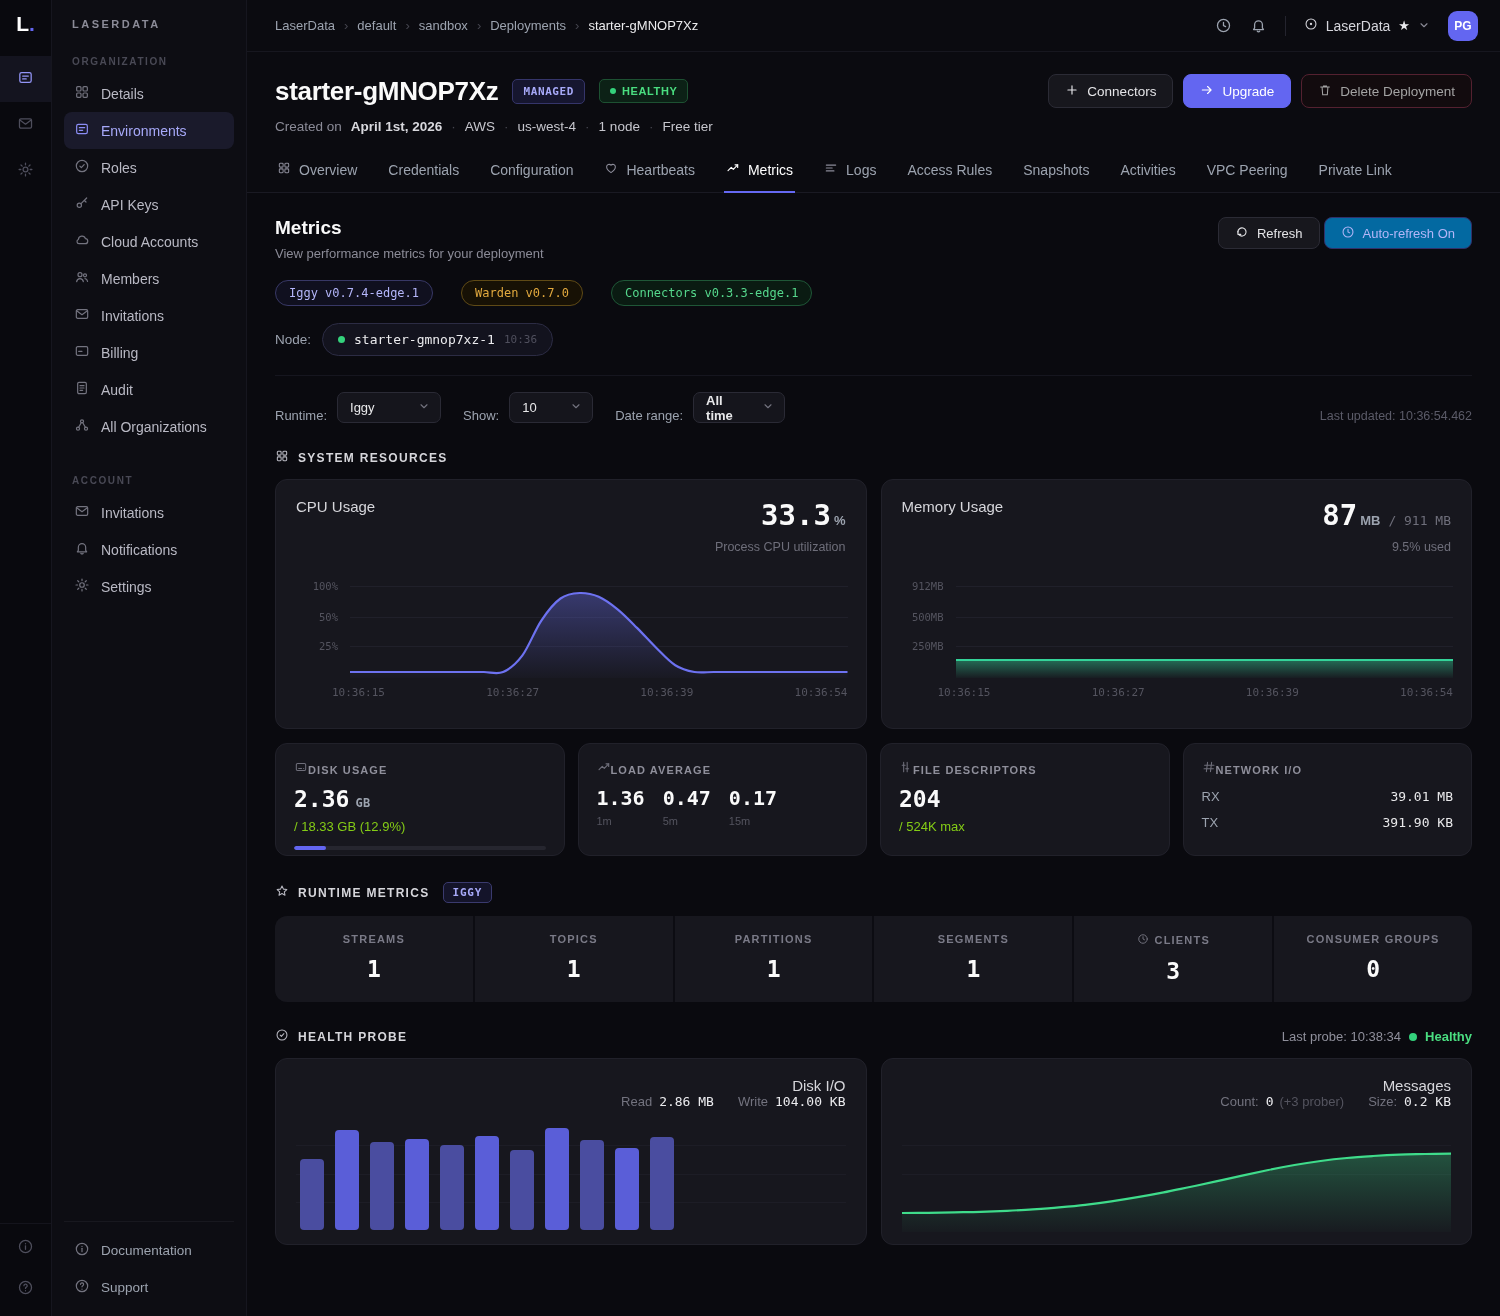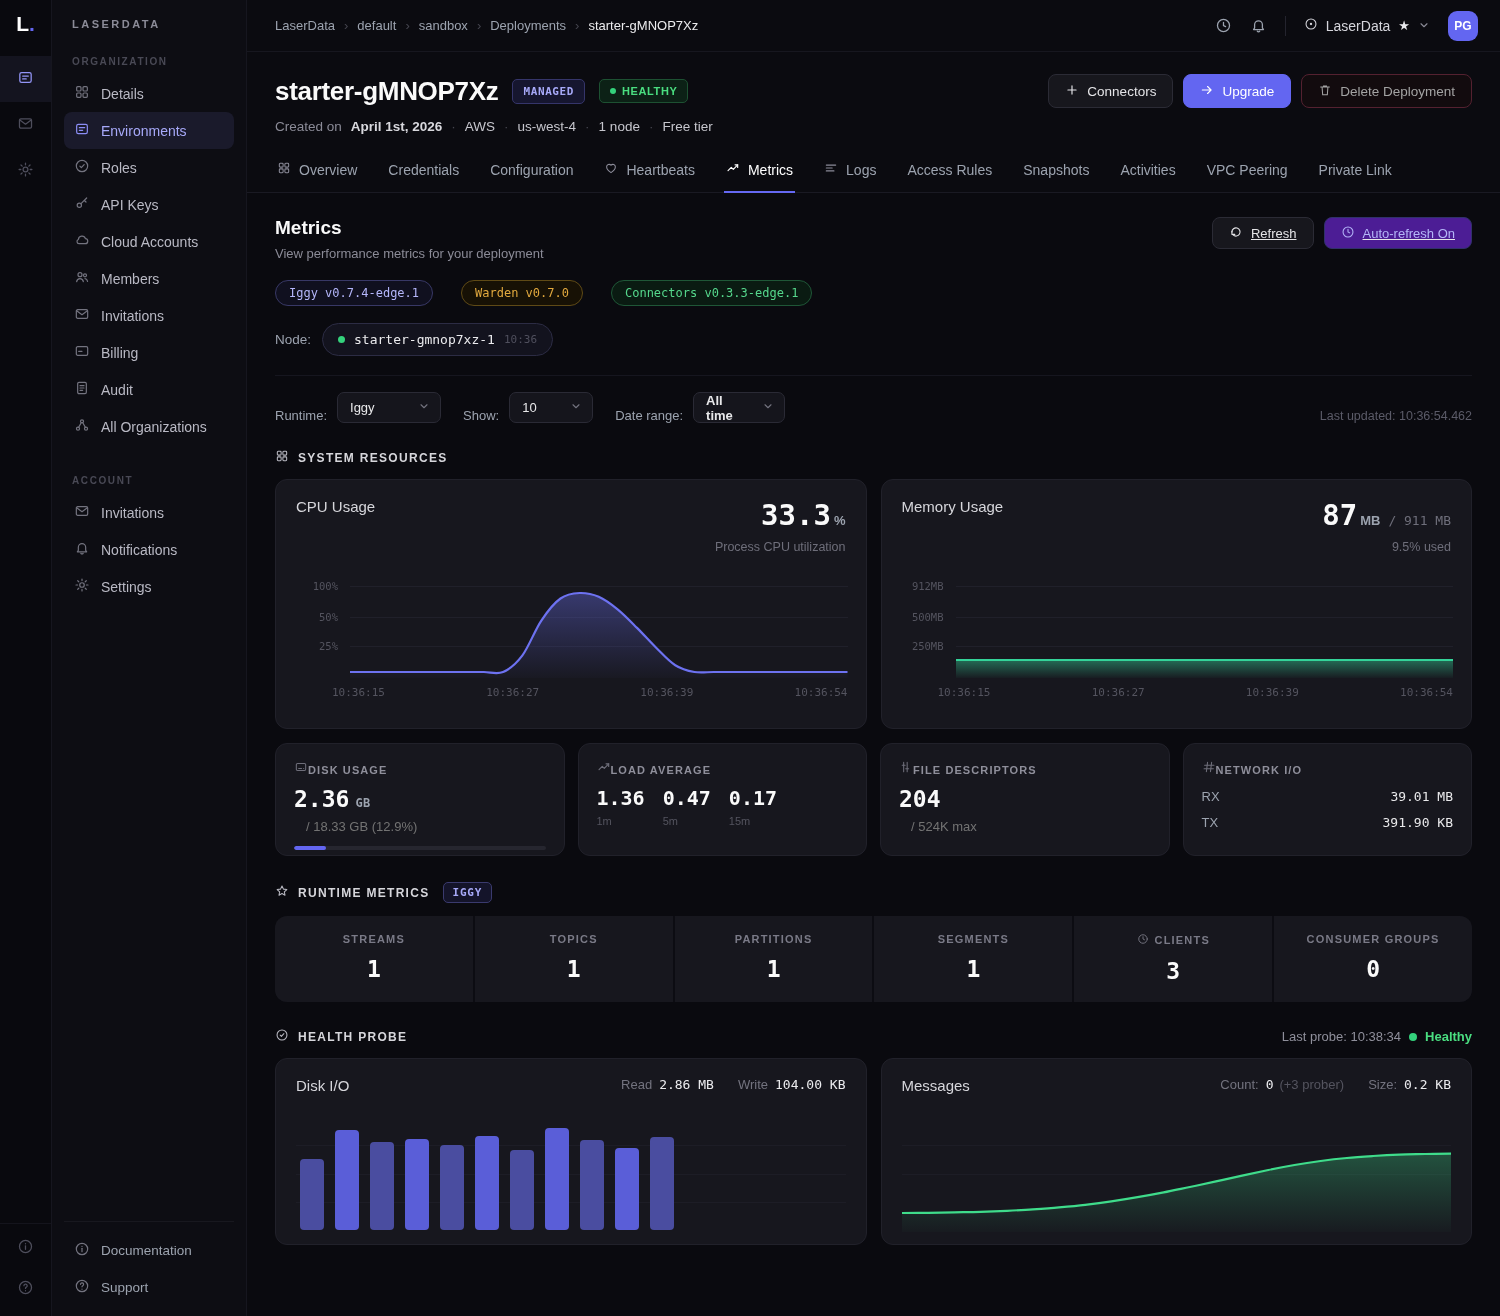--- a/index.html
+++ b/index.html
@@ -61,40 +61,40 @@
   .badge-healthy { font-size:11px; font-weight:700; letter-spacing:0.6px; display:inline-flex; align-items:center; gap:6px;
                    color:#4ade80; background:#0c2116; border:1px solid #1d5132; border-radius:5px; padding:5px 10px; }
   .dot { width:6px; height:6px; border-radius:50%; flex:none; }
   .dot-green { background:#34d27c; }
   .actions { margin-left:auto; display:flex; gap:10px; }
   .btn { height:34px; padding:0 16px; border-radius:8px; font-size:13.5px; font-family:inherit;
          display:inline-flex; align-items:center; gap:8px; cursor:pointer; }
   .btn-dark { background:#17171d; border:1px solid #2b2b35; color:#e4e4e7; }
   .btn-primary { background:#6366f1; border:1px solid #6366f1; color:#fff; }
   .btn-danger { background:#120b0e; border:1px solid #542130; color:#a3a3a3; }
-  .btn-ghost-purple { background:#4c1d95; border:1px solid #31316a; color:#b4b6f8; }
+  .btn-ghost-purple { background:#0369a1; border:1px solid #31316a; color:#b4b6f8; }
   .meta { margin-top:11px; font-size:13.5px; color:#8b8b97; display:flex; align-items:center; gap:9px; }
   .meta b { color:#d8d8dd; font-weight:600; }
   .meta .m { color:#c6c6cd; }
   .meta .sep { color:#45454f; }
 
   
   .tabs { display:flex; gap:27px; padding:0 28px; margin-top:16px; border-bottom:1px solid #1a1a23; }
   .tab { padding:11px 2px 13px; font-size:14px; color:#9ca3af; display:flex; align-items:center; gap:8px;
          border-bottom:2px solid transparent; margin-bottom:-1px; cursor:pointer; white-space:nowrap; }
   .tab .ic14 { color:#8b8b98; }
   .tab.active { color:#fff; border-color:#6568f2; }
   .tab.active .ic14 { color:#fff; }
 
   
   .content { flex:1; padding:24px 28px 30px; background:#0a0a0f; overflow:hidden; }
   .metrics-head { display:flex; align-items:flex-start; }
   .metrics-head h2 { font-size:19px; font-weight:700; color:#fafafa; }
   .metrics-sub { font-size:13px; color:#8b8b97; margin-top:7px; }
-  .mh-actions { margin-left:auto; display:flex; gap:10px;text-decoration:underline; }
+  .mh-actions { margin-left:auto; display:flex; gap:4px; }
   .btn.sm { height:32px; font-size:13px; }
 
   .vbadges { margin-top:19px; display:flex; gap:28px; }
   .vbadge { font-family:"DejaVu Sans Mono",monospace; font-size:12px; padding:5px 13px; border-radius:20px; border:1px solid; }
   .vb-purple { color:#b4b6fa; border-color:#383866; background:#10101f; }
   .vb-amber  { color:#e2a93e; border-color:#5f4a16; background:#171105; }
   .vb-green  { color:#55d78c; border-color:#1f5737; background:#0a1b12; }
 
   .node-row { margin-top:17px; display:flex; align-items:center; gap:11px; font-size:13.5px; color:#9ca3af; }
   .node-pill { display:inline-flex; align-items:center; gap:9px; background:#13131e; border:1px solid #2c2c44;
@@ -135,21 +135,21 @@
   .xlabs { position:absolute; left:36px; right:0; top:106px; display:flex; justify-content:space-between;
            font-family:"DejaVu Sans Mono",monospace; font-size:11px; color:#54545f; }
 
   .stats-row { display:grid; grid-template-columns:repeat(4,1fr); gap:13px; margin-top:14px; }
   .stat-card { background:#17171e; border:1px solid #21212a; border-radius:12px; padding:16px 18px; height:113px; }
   .stat-head { display:flex; align-items:flex-end; font-size:11px; font-weight:700;
                letter-spacing:1.1px; color:#8f8f9b; }
   .stat-head .ic14 { color:#6e6e7a; }
   .stat-val { margin-top:10px; font-family:"DejaVu Sans Mono",monospace; font-size:23px; font-weight:700; color:#fafafa; }
   .stat-unit { font-size:12px; font-weight:700; color:#9ca3af; letter-spacing:0.5px; margin-left:6px; }
-  .stat-sub { font-size:13px; color:#737373; margin-top:7px;margin-left:12px; }
+  .stat-sub { font-size:13px; color:#84cc16; margin-top:7px; }
   .progress { margin-top:12px; height:4px; border-radius:2px; background:#26262f; overflow:hidden; }
   .progress i { display:block; height:100%; background:#6366f1; border-radius:2px; }
   .load-grid { display:grid; grid-template-columns:repeat(3,max-content); column-gap:18px; row-gap:5px; margin-top:10px; }
   .load-v { font-family:"DejaVu Sans Mono",monospace; font-size:20px; font-weight:700; color:#fafafa; }
   .load-p { font-size:11px; color:#54545f; }
   .net-row { display:flex; justify-content:space-between; font-size:13px; margin-top:11px; }
   .net-row .lbl { color:#9ca3af; }
   .net-row .val { font-family:"DejaVu Sans Mono",monospace; color:#e8e8ea; }
 
   .rt-badge { font-family:"DejaVu Sans Mono",monospace; font-size:11px; font-weight:700; letter-spacing:0.8px;
@@ -161,21 +161,21 @@
               display:flex; align-items:center; justify-content:center; gap:6px; }
   .rt-label .ic12 { color:#7a7a87; }
   .rt-value { font-family:"DejaVu Sans Mono",monospace; font-size:23px; font-weight:700; color:#fafafa; margin-top:11px; }
 
   .probe-right { margin-left:auto; display:flex; align-items:center; gap:8px; font-weight:400; letter-spacing:0; }
   .probe-time { font-size:13px; color:#8f8f9b; }
   .probe-status { font-size:13px; font-weight:700; color:#4ade80; }
 
   .health-row { display:grid; grid-template-columns:1fr 1fr; gap:14px; }
   .h-card { background:#17171e; border:1px solid #21212a; border-radius:12px; padding:18px 20px; height:187px; position:relative; }
-  .h-head { display:flex; justify-content:space-between; align-items:flex-start; }
+  .h-head { display:flex; justify-content:space-between; align-items:flex-end;flex-direction:column; }
   .h-title { font-size:15px; color:#d6d6db; }
   .h-stats { font-size:13px; color:#73737f; display:flex; gap:24px; align-items:center; }
   .h-stats .val { font-family:"DejaVu Sans Mono",monospace; color:#ebebee; margin-left:7px; }
   .h-stats .faint { color:#54545f; margin-left:6px; }
   .h-chart { position:absolute; left:20px; right:20px; bottom:12px; height:112px; }
   .h-grid { position:absolute; left:0; right:0; height:1px; background:#1d1d26; }
   .bars { position:absolute; left:4px; bottom:2px; display:flex; align-items:flex-end; gap:11px; height:104px; }
   .bars i { width:24px; border-radius:4px; display:block; }
   .h-chart svg { position:absolute; inset:0; width:100%; height:100%; display:block; }
 </style>

